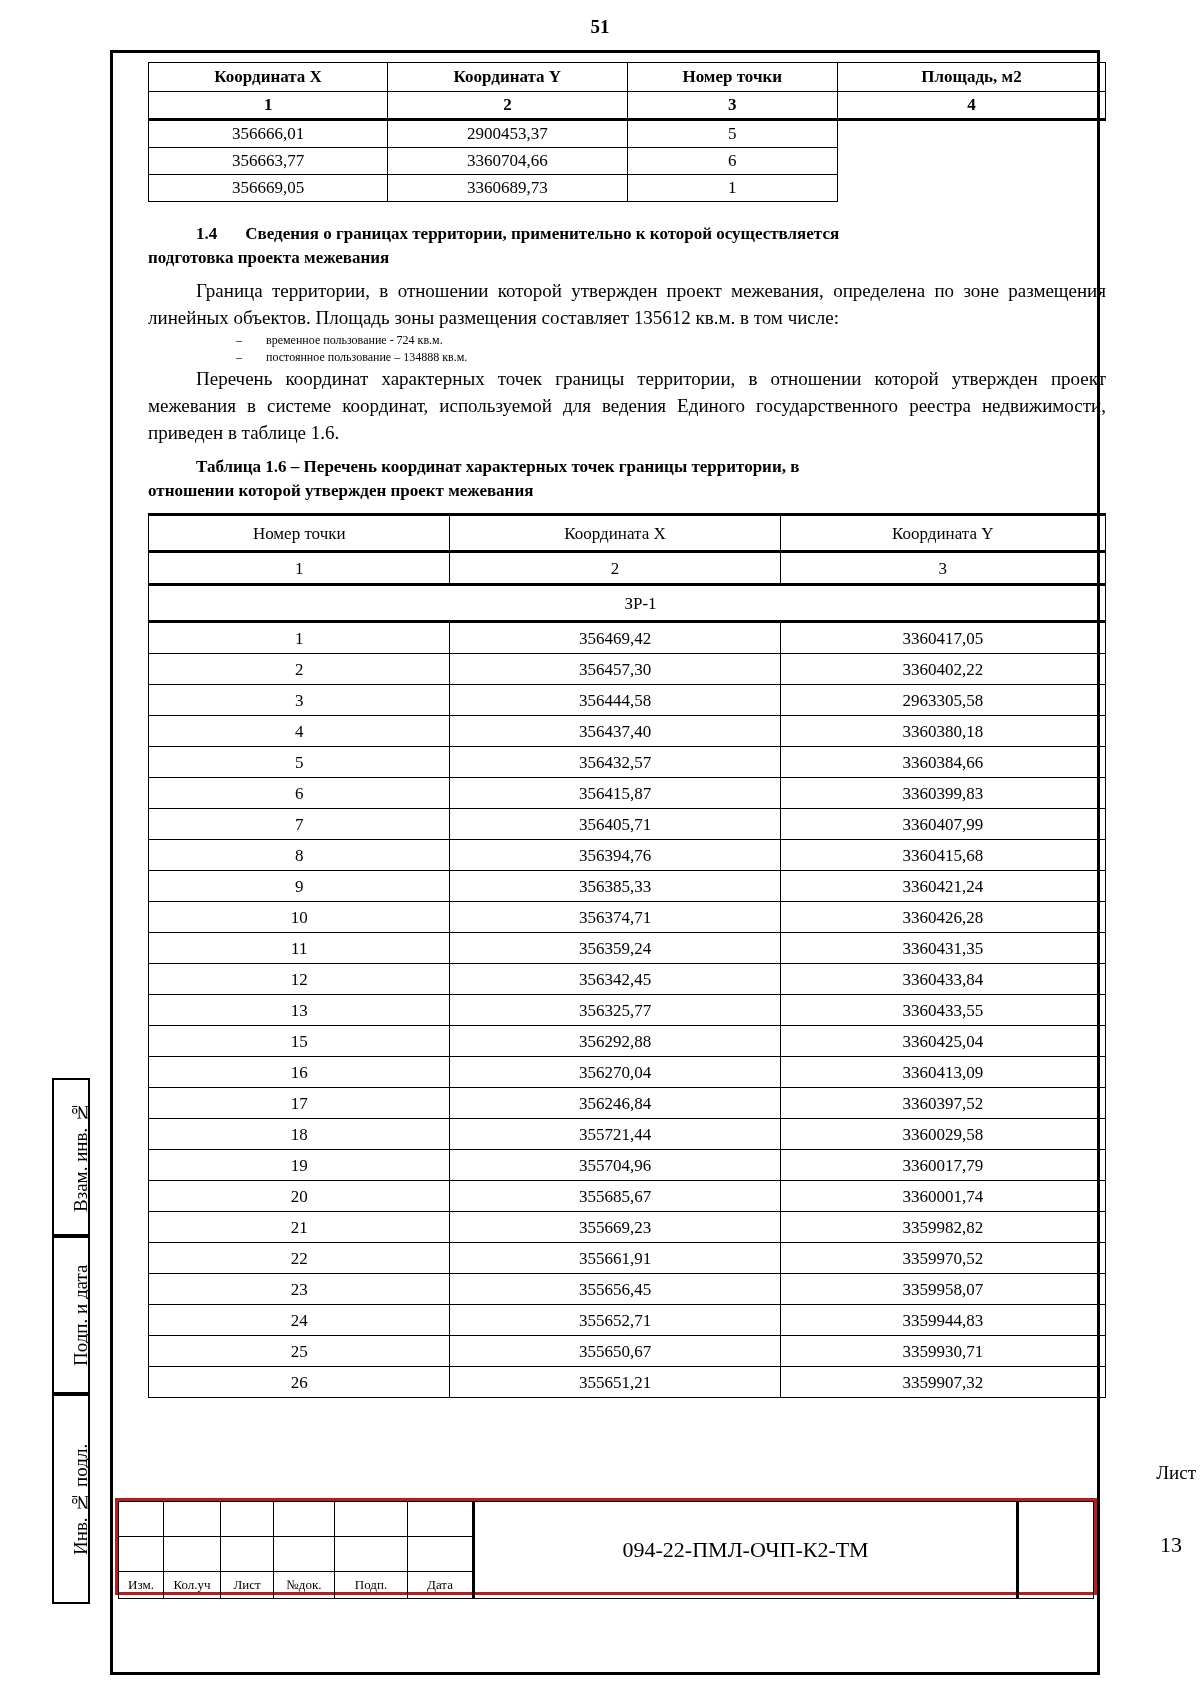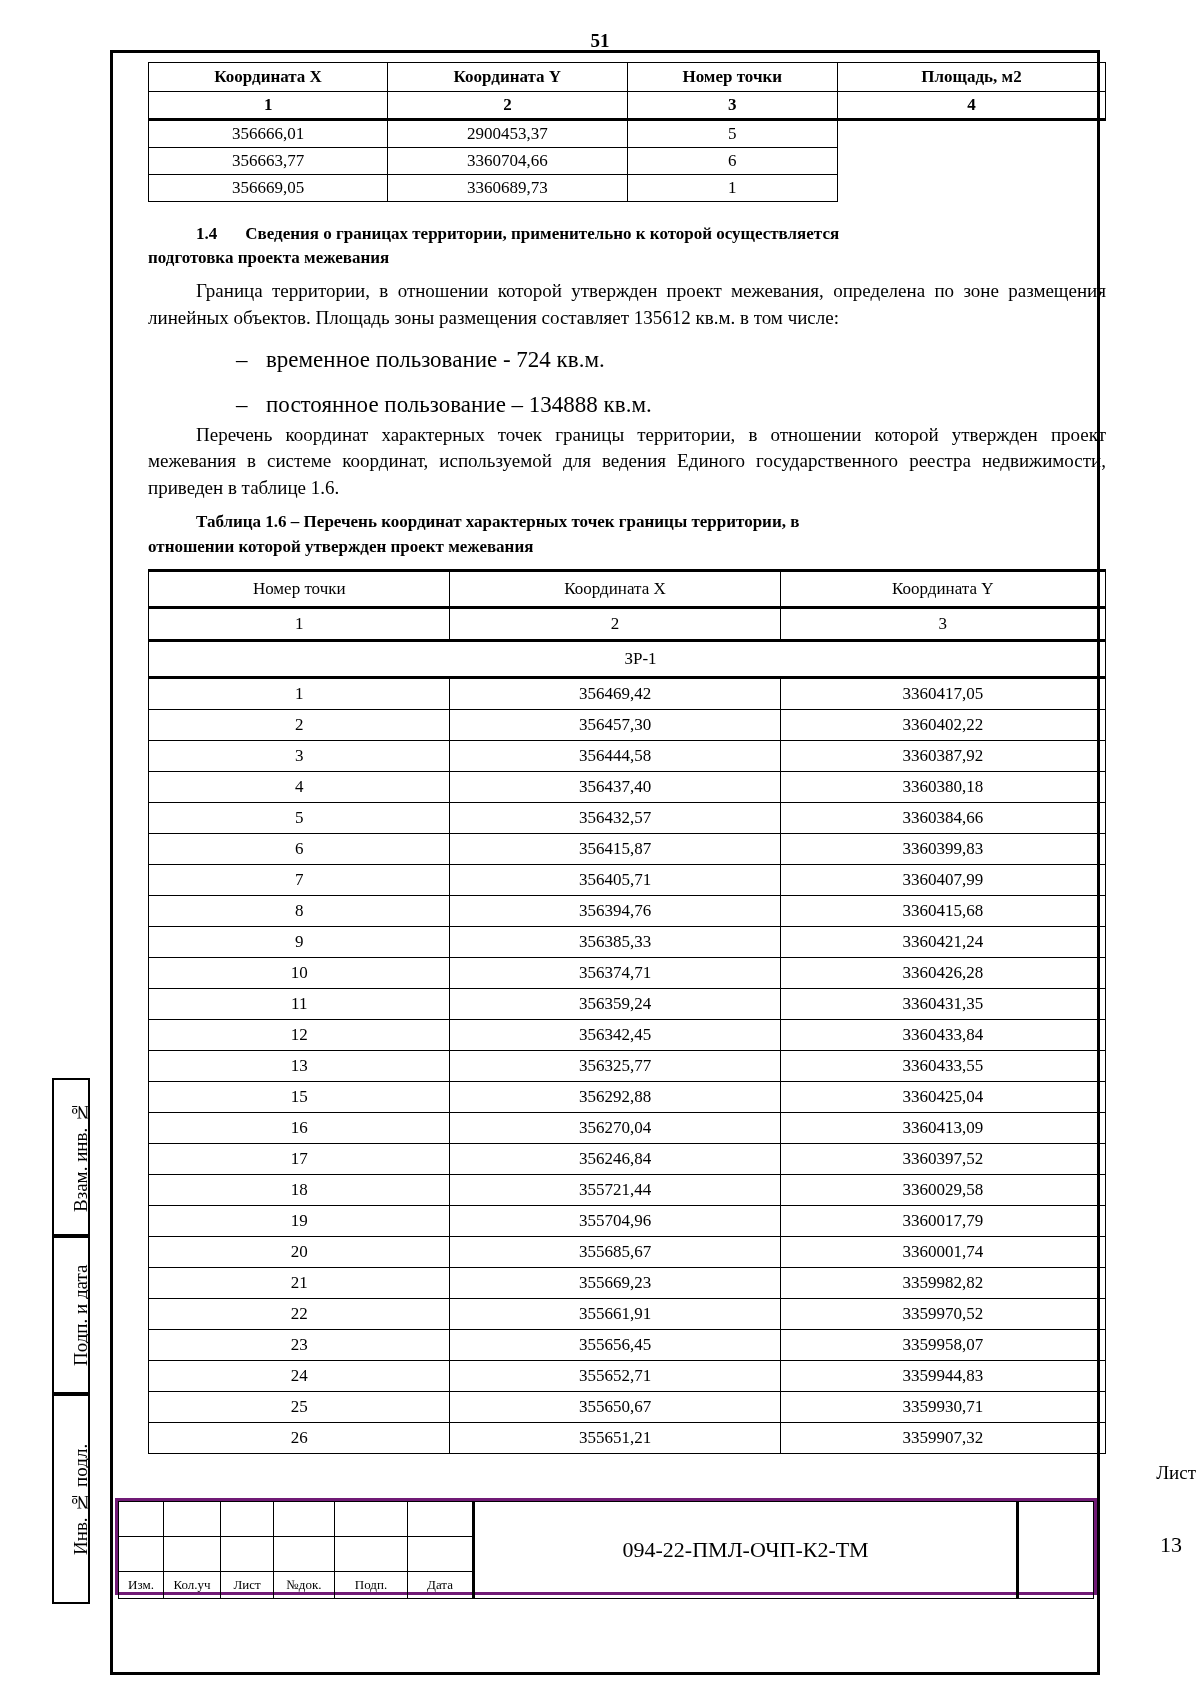--- a/index.html
+++ b/index.html
@@ -12,21 +12,21 @@
     height: 1697px;
     position: relative;
     font-family: "Liberation Serif", "DejaVu Serif", serif;
     color: #000000;
     overflow: hidden;
   }
 
   
   #page-number {
     position: absolute;
-    top: 30px;
+    top: 16px;
     left: 0;
     width: 1200px;
     text-align: center;
     font-size: 19px;
     font-weight: bold;
   }
 
   
   #frame-outer {
     position: absolute;
@@ -89,25 +89,24 @@
   .heading.indent { text-indent: 48px; }
   .gap-sm { height: 8px; }
   .gap-md { height: 14px; }
 
   ul.dashlist {
     list-style: none;
     margin: 0;
     padding: 0;
   }
   ul.dashlist li {
-    font-size: 23px;
+    font-size: 12px;
     line-height: 1.42;
     padding-left: 118px;
     position: relative;
-    margin-top: 12px;
   }
   ul.dashlist li::before {
     content: "\2013";
     position: absolute;
     left: 88px;
   }
 
   
   #main-table { font-size: 17px; margin-top: 10px; }
   #main-table td { height: 26px; }
@@ -132,21 +131,21 @@
     justify-content: center;
   }
 
   
   #stamp {
     position: absolute;
     left: 115px;
     top: 1498px;
     width: 982px;
     height: 97px;
-    border: 3px solid #701a75;
+    border: 3px solid #b91c1c;
     box-sizing: border-box;
   }
   #stamp table {
     border-collapse: collapse;
     width: 100%;
     height: 100%;
     font-size: 13px;
   }
   #stamp td {
     border: 1px solid #000;
@@ -277,21 +276,21 @@
           <td>3360417,05</td>
         </tr>
         <tr>
           <td>2</td>
           <td>356457,30</td>
           <td>3360402,22</td>
         </tr>
         <tr>
           <td>3</td>
           <td>356444,58</td>
-          <td>3360387,92</td>
+          <td>2963305,58</td>
         </tr>
         <tr>
           <td>4</td>
           <td>356437,40</td>
           <td>3360380,18</td>
         </tr>
         <tr>
           <td>5</td>
           <td>356432,57</td>
           <td>3360384,66</td>

